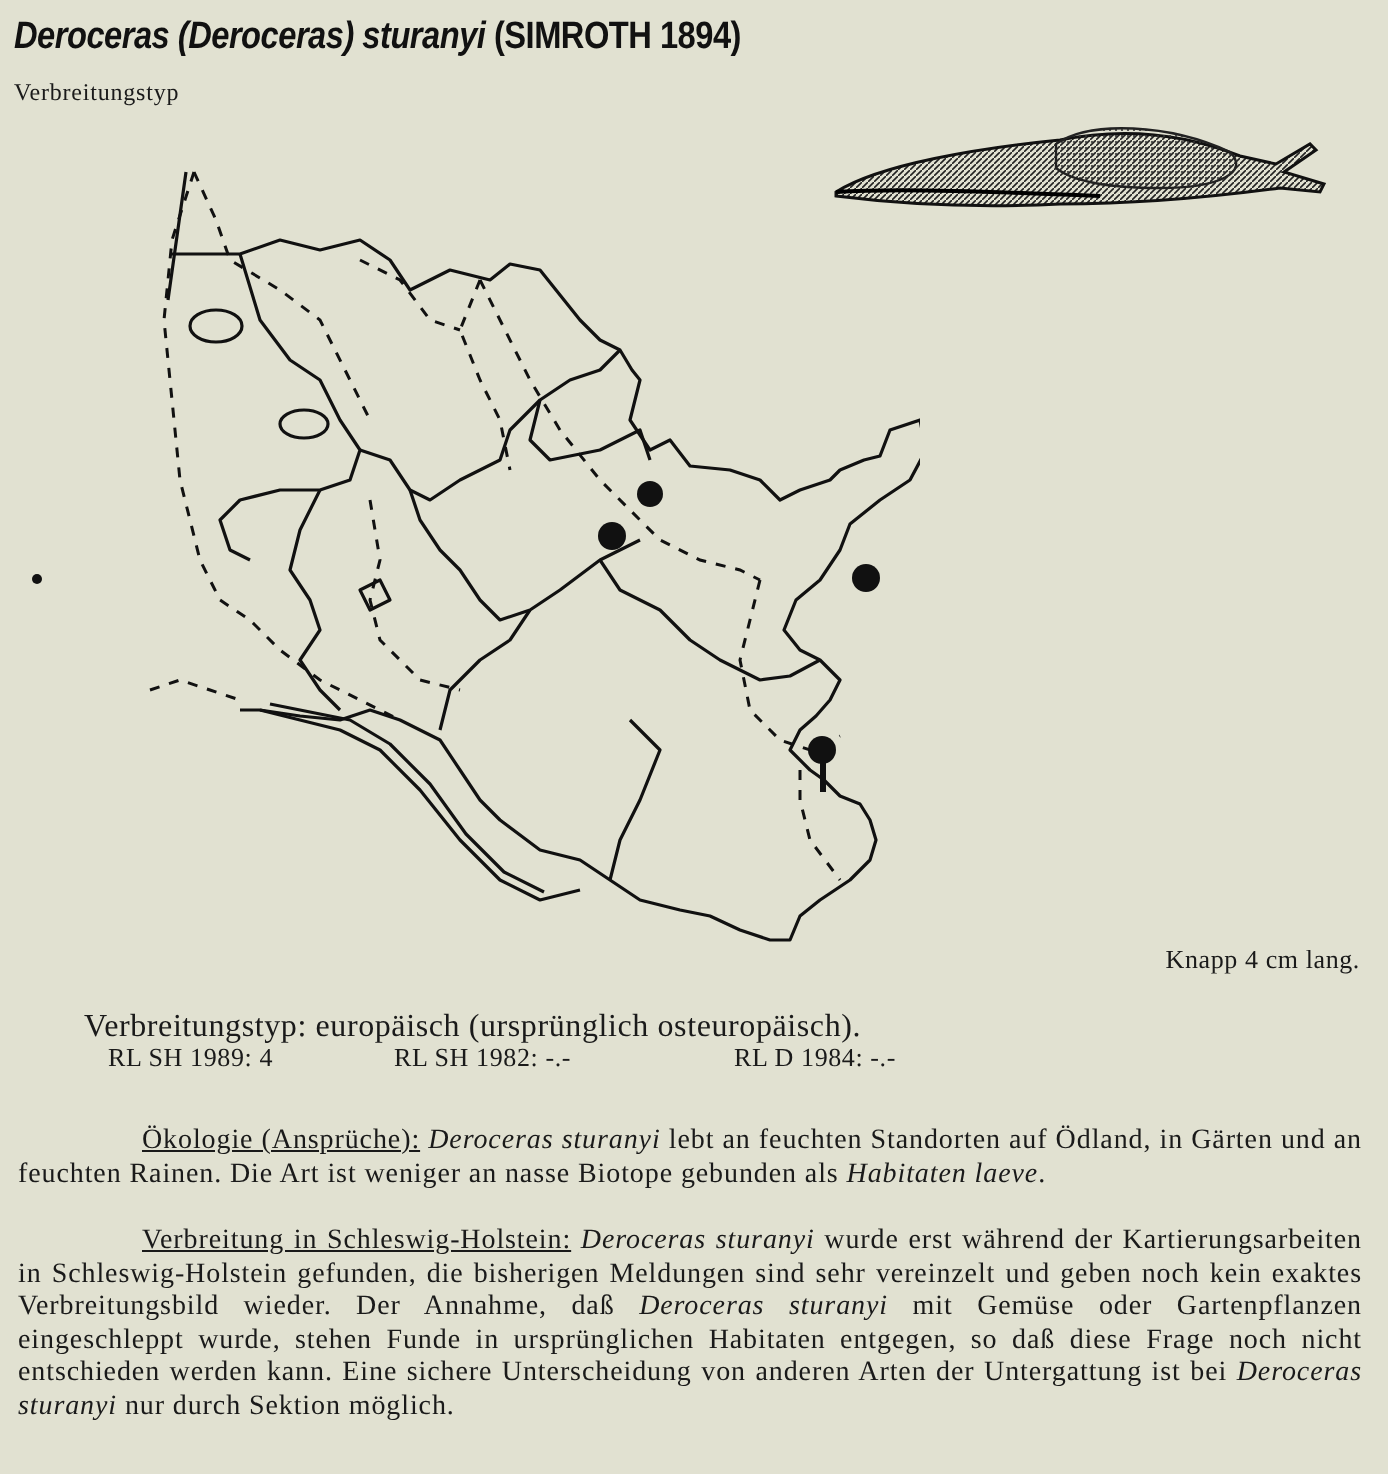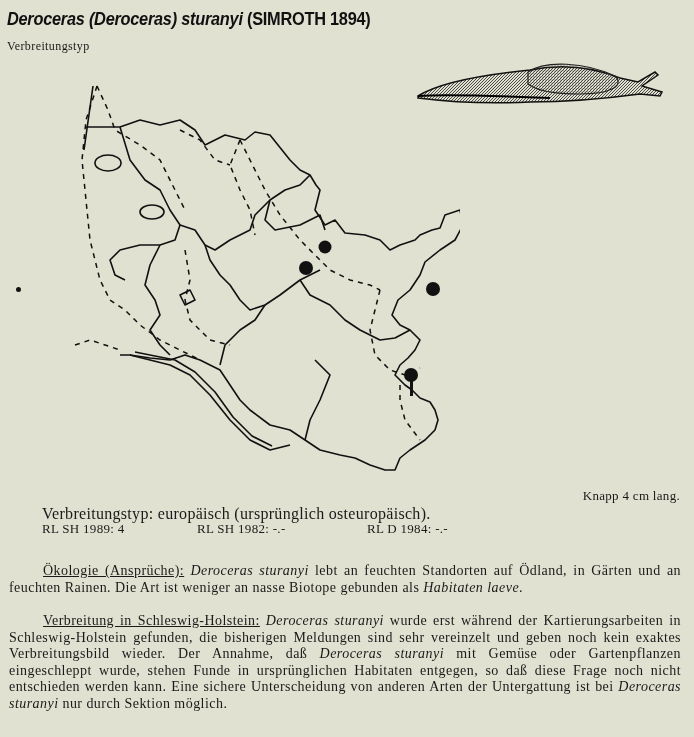--- a/index.html
+++ b/index.html
@@ -19,38 +19,38 @@
     }
     .title .ital { font-style: italic; }
     .common-name {
       position: absolute; left: 7px; top: 39px;
       font-size: 12px; font-family: "Liberation Serif", serif; letter-spacing: 0.4px;
     }
     .slug { position: absolute; left: 410px; top: 52px; width: 260px; height: 54px; }
     .map { position: absolute; left: 60px; top: 70px; width: 400px; height: 420px; }
     .stray-dot { position: absolute; left: 16px; top: 287px; width: 5px; height: 5px; background: #111; border-radius: 50%; }
     .size-note {
-      position: absolute; right: 14px; top: 488px;
+      position: absolute; right: 14px; top: 472px;
       font-size: 13px; font-family: "Liberation Serif", serif; letter-spacing: 0.3px;
     }
     .dist-type {
       position: absolute; left: 42px; top: 505px; font-size: 16px;
       font-family: "Liberation Serif", serif; letter-spacing: 0.3px; white-space: nowrap;
     }
     .rl-row {
       position: absolute; left: 42px; top: 521px; font-size: 13px;
       font-family: "Liberation Serif", serif; letter-spacing: 0.3px; white-space: nowrap;
     }
     .rl-row span { position: absolute; top: 0; white-space: nowrap; }
     .para {
       position: absolute; left: 9px; width: 672px;
       font-family: "Liberation Serif", serif; font-size: 14px; line-height: 16.5px;
       letter-spacing: 0.45px; text-align: justify; text-indent: 34px;
     }
-    .para .head { text-decoration: underline; }
+    .para .head { text-decoration: underline; margin-left: 28px; }
     .para i { font-style: italic; }
     .p1 { top: 549px; }
     .p2 { top: 599px; }
   </style>
 </head>
 <body>
 
 <div class="title">
   <span class="ital">Deroceras</span>
   <span class="ital">(Deroceras)</span>
@@ -111,20 +111,20 @@
     <rect x="410" y="378" width="3" height="18"></rect>
   </g>
 </svg>
 
 <div class="stray-dot"></div>
 
 <div class="size-note">Knapp 4 cm lang.</div>
 
 <div class="dist-type">Verbreitungstyp: europäisch (ursprünglich osteuropäisch).</div>
 <div class="rl-row">
-  <span style="left:0">RL SH 1989: 4</span>
+  <span style="left:12px">RL SH 1989: 4</span>
   <span style="left:155px">RL SH 1982: -.-</span>
   <span style="left:325px">RL D 1984: -.-</span>
 </div>
 
 <p class="para p1"><span class="head">Ökologie (Ansprüche):</span> <i>Deroceras sturanyi</i><span> lebt an feuchten Standorten auf Ödland, in Gärten und an feuchten Rainen. Die Art ist weniger an nasse Biotope gebunden als </span><i>Habitaten laeve</i><span>.</span></p>
 
 <p class="para p2"><span class="head">Verbreitung in Schleswig-Holstein:</span> <i>Deroceras sturanyi</i><span> wurde erst während der Kartierungsarbeiten in Schleswig-Holstein gefunden, die bisherigen Meldungen sind sehr vereinzelt und geben noch kein exaktes Verbreitungsbild wieder. Der Annahme, daß </span><i>Deroceras sturanyi</i><span> mit Gemüse oder Gartenpflanzen eingeschleppt wurde, stehen Funde in ursprünglichen Habitaten entgegen, so daß diese Frage noch nicht entschieden werden kann. Eine sichere Unterscheidung von anderen Arten der Untergattung ist bei </span><i>Deroceras sturanyi</i><span> nur durch Sektion möglich.</span></p>
 
 </body></html>

